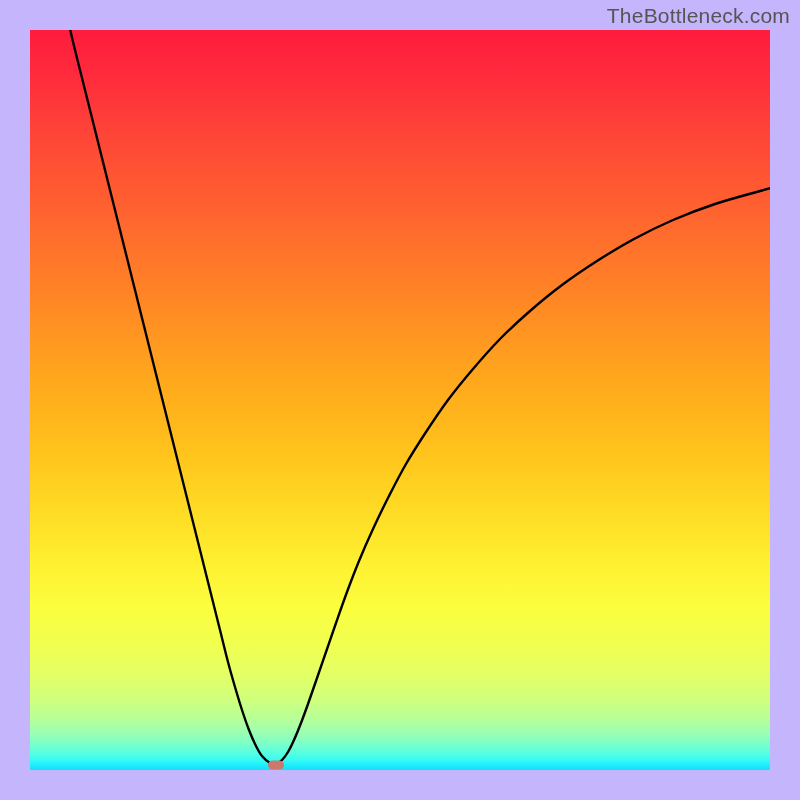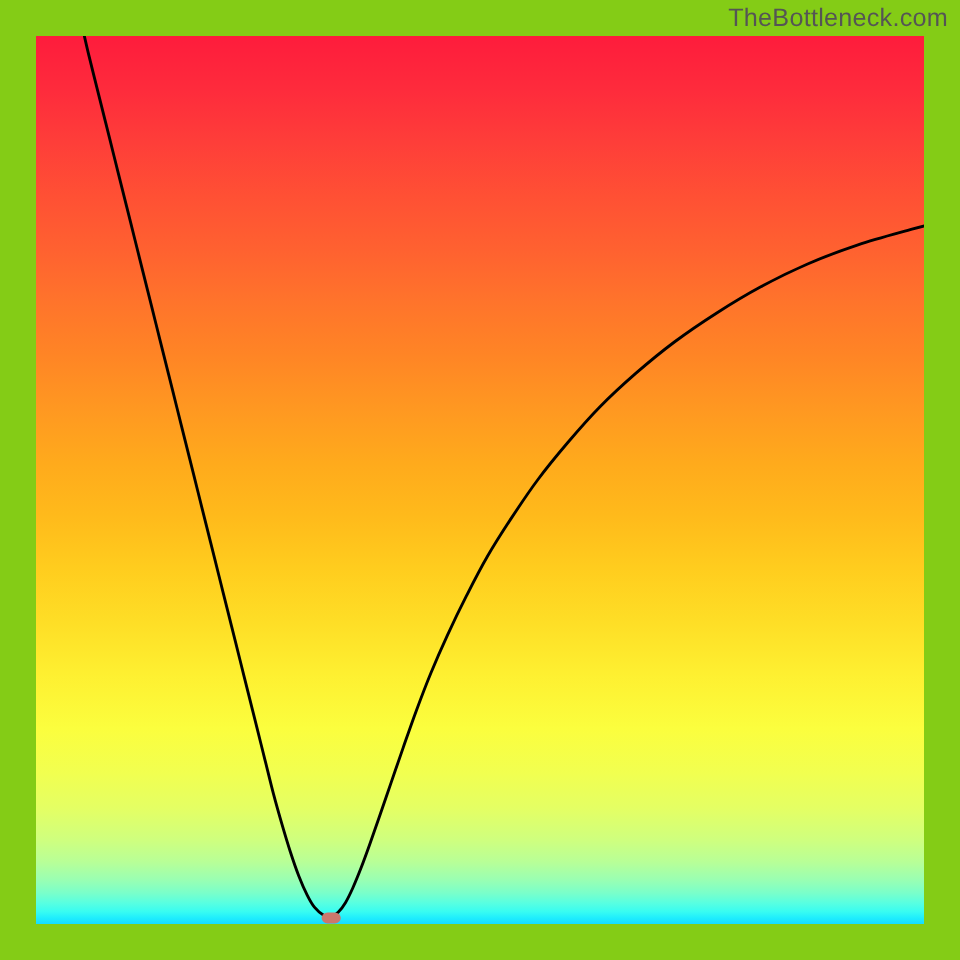--- a/index.html
+++ b/index.html
@@ -10,21 +10,21 @@
     background: #000;
     font-family: Arial, Helvetica, sans-serif;
     overflow: hidden;
   }
   .frame {
     position: absolute;
     top: 0;
     left: 0;
     width: 800px;
     height: 800px;
-    background: #84cc16;
+    background: #c4b5fd;
   }
   .watermark {
     position: absolute;
     top: 4px;
     right: 10px;
     color: #555;
     font-size: 21px;
     letter-spacing: 0.2px;
     font-weight: 400;
   }

